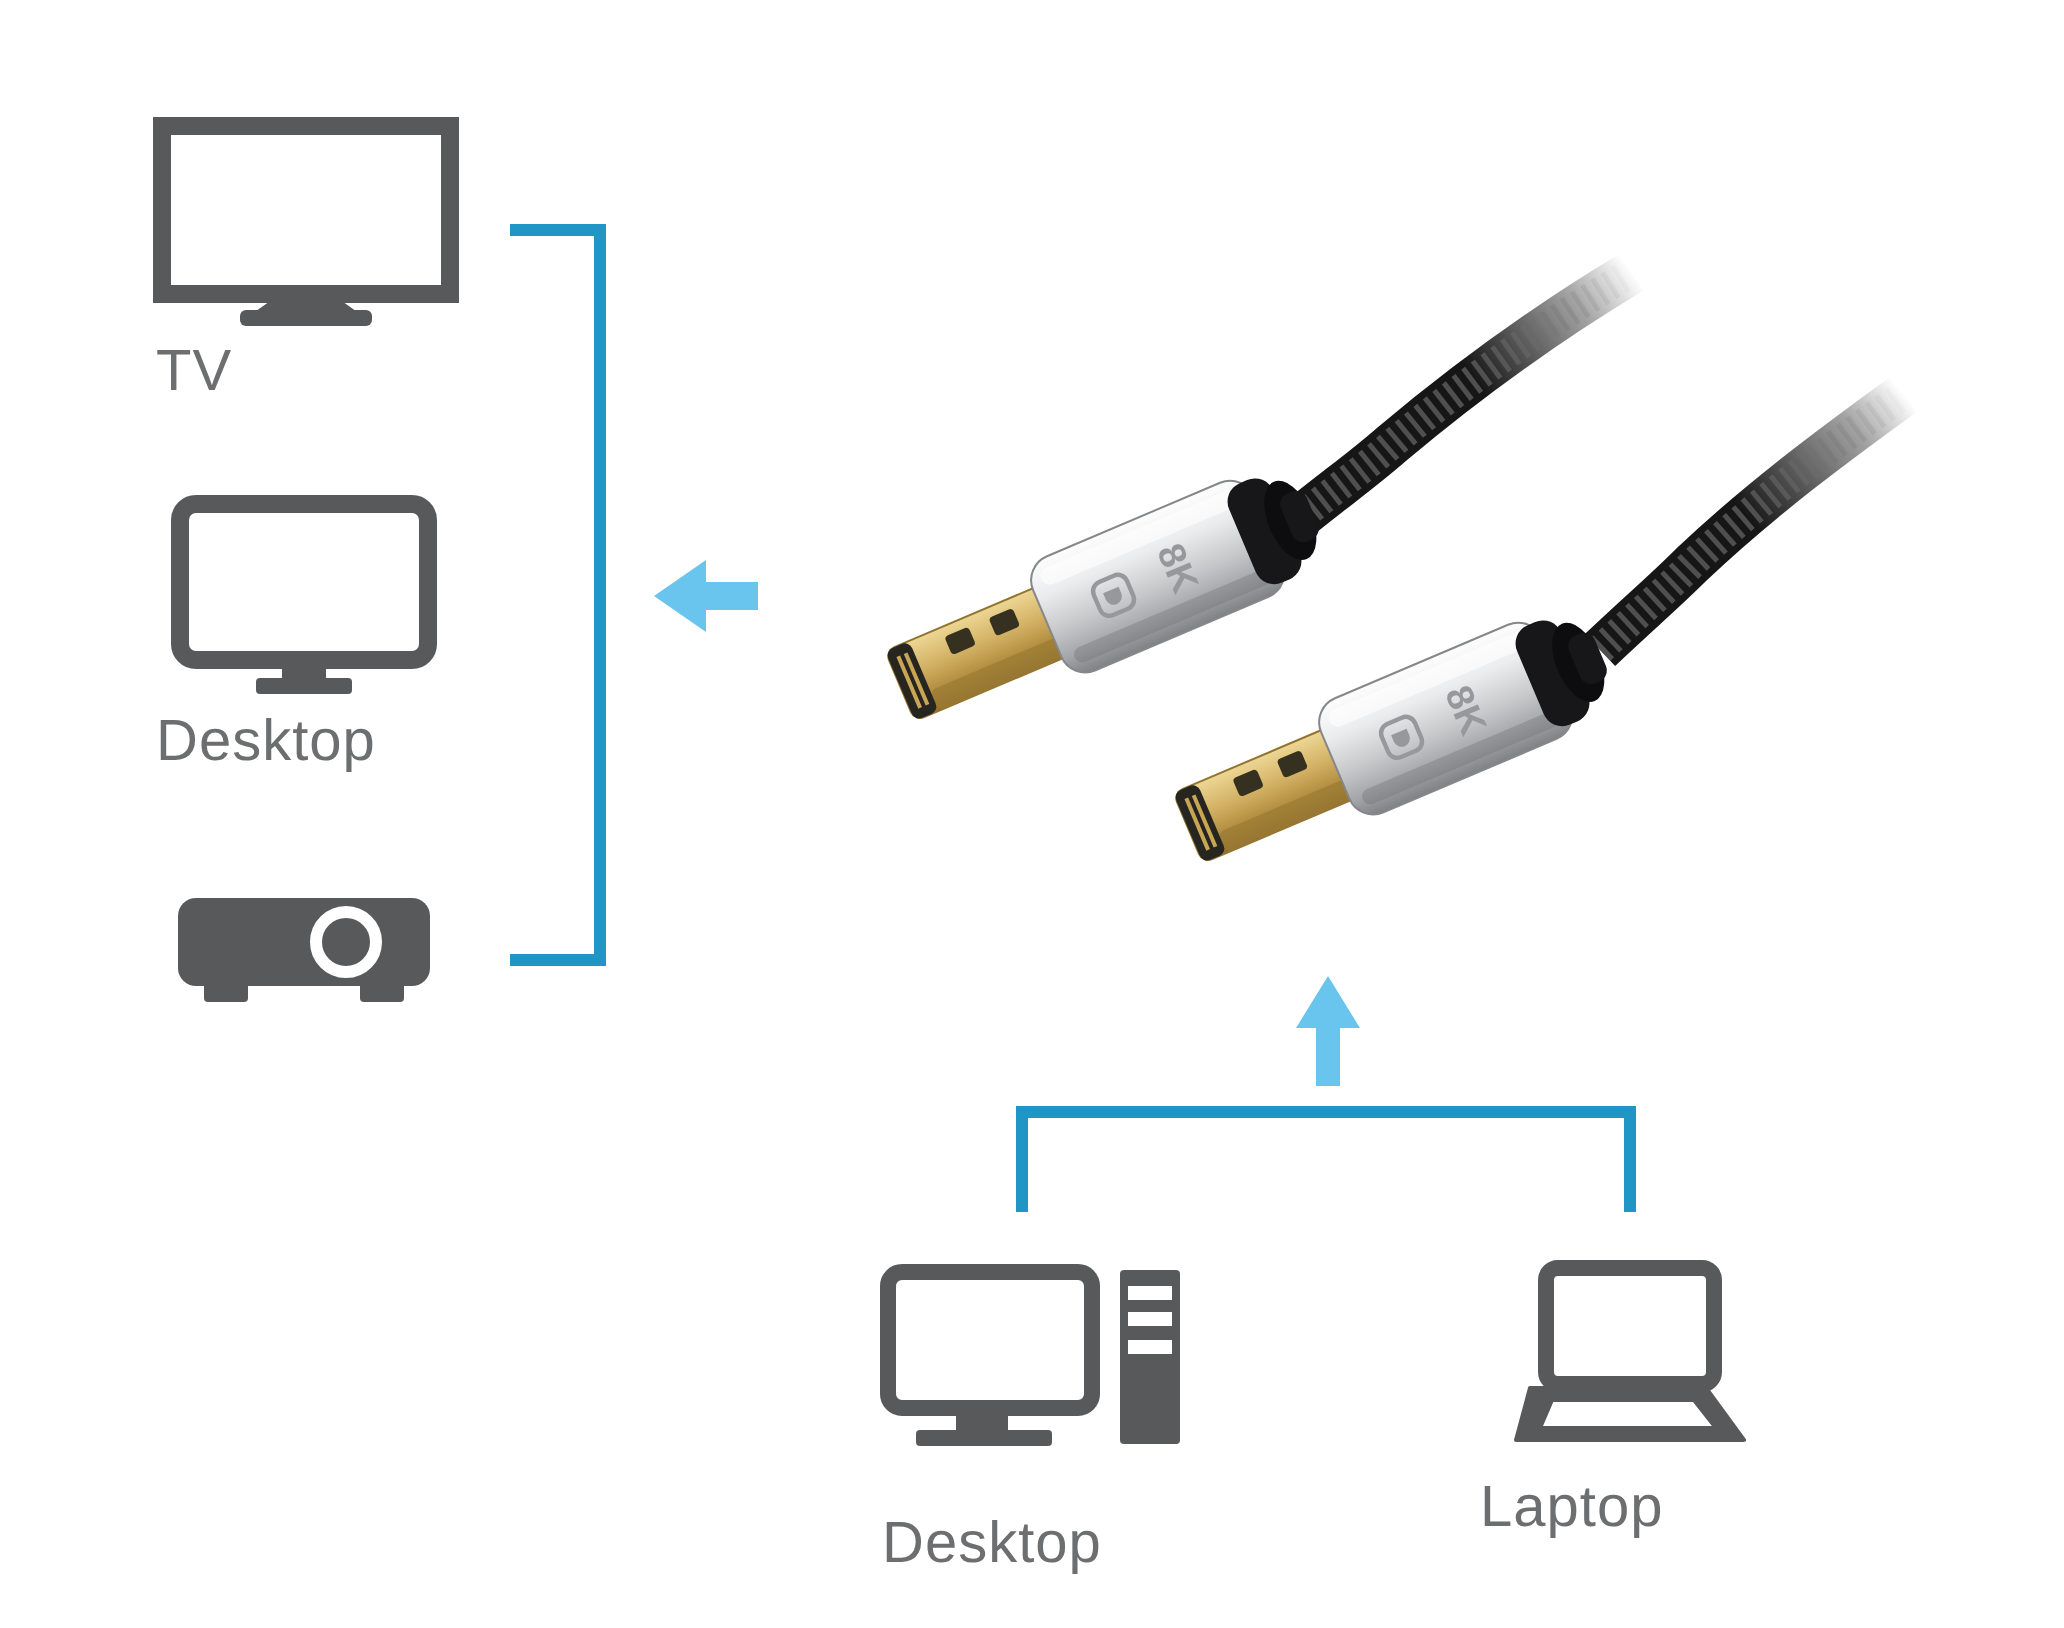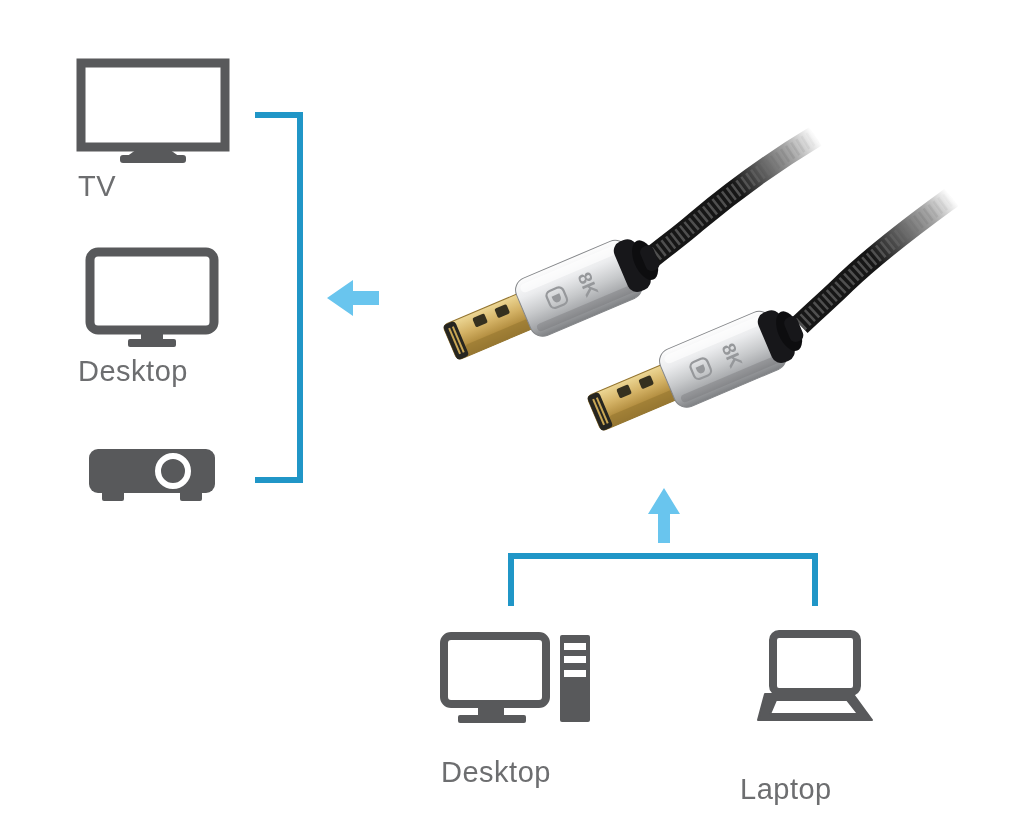--- a/index.html
+++ b/index.html
@@ -166,15 +166,15 @@
     <rect x="124" y="11" width="22" height="7" fill="#ffffff"></rect>
     <rect x="124" y="24" width="22" height="7" fill="#ffffff"></rect>
     <rect x="124" y="38" width="22" height="7" fill="#ffffff"></rect>
   </svg>
   <div class="label" style="left:441px;top:756px">Desktop</div>
 
   <svg class="abs" style="left:757px;top:630px" width="116" height="95" viewBox="0 0 116 95">
     <rect class="ico-stroke" x="16" y="4" width="84" height="58" rx="6" stroke-width="8"></rect>
     <path class="ico-fill" fill-rule="evenodd" stroke="var(--icon-gray,#58595b)" stroke-width="2" stroke-linejoin="round" d="M8,64 H96 L115,90 H1 Z  M19,70 H90 L101,84 H13 Z"></path>
   </svg>
-  <div class="label" style="left:740px;top:773px">Laptop</div>
+  <div class="label" style="left:740px;top:738px">Laptop</div>
 
 </div>
 
 </body></html>

